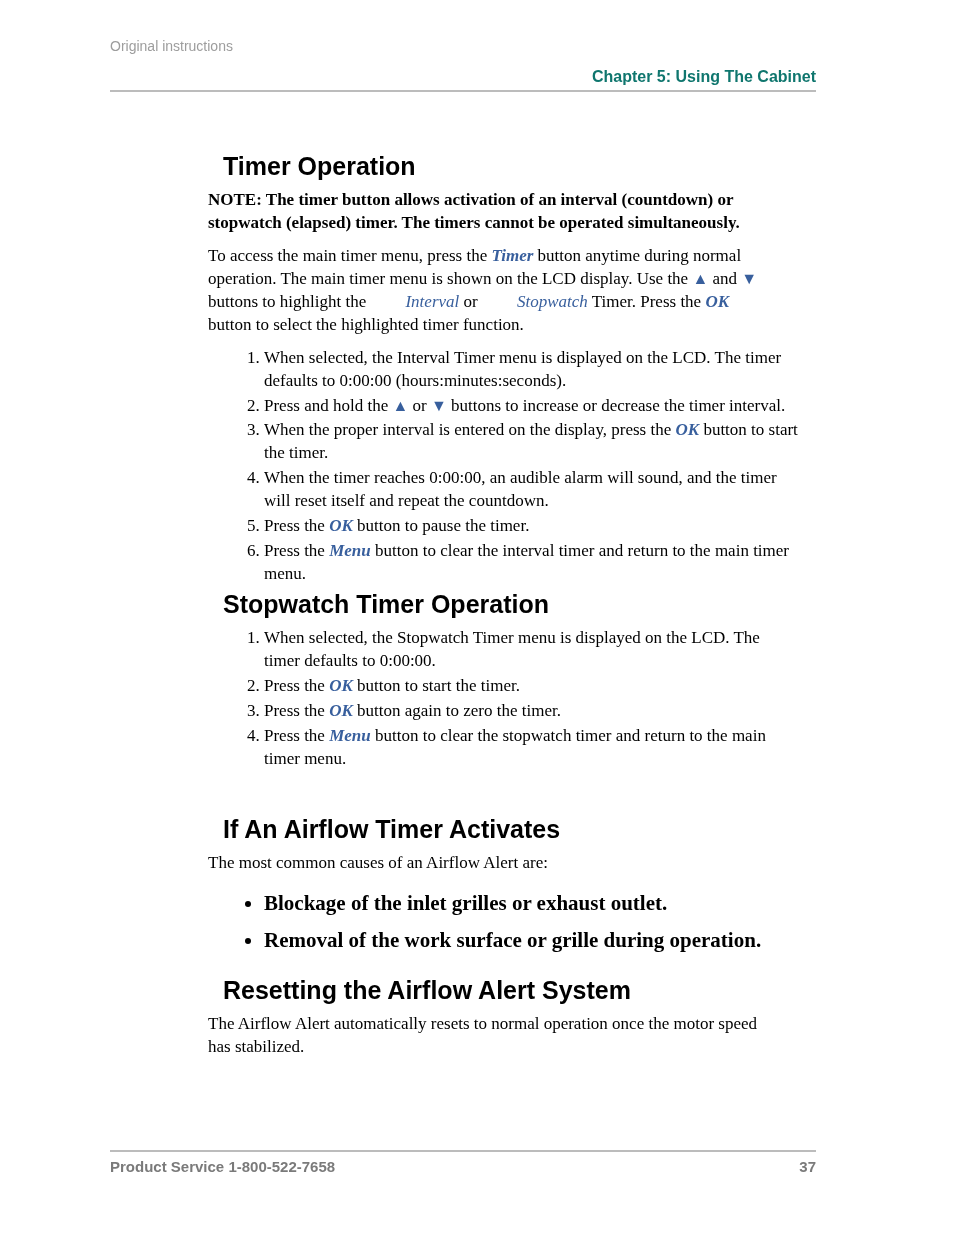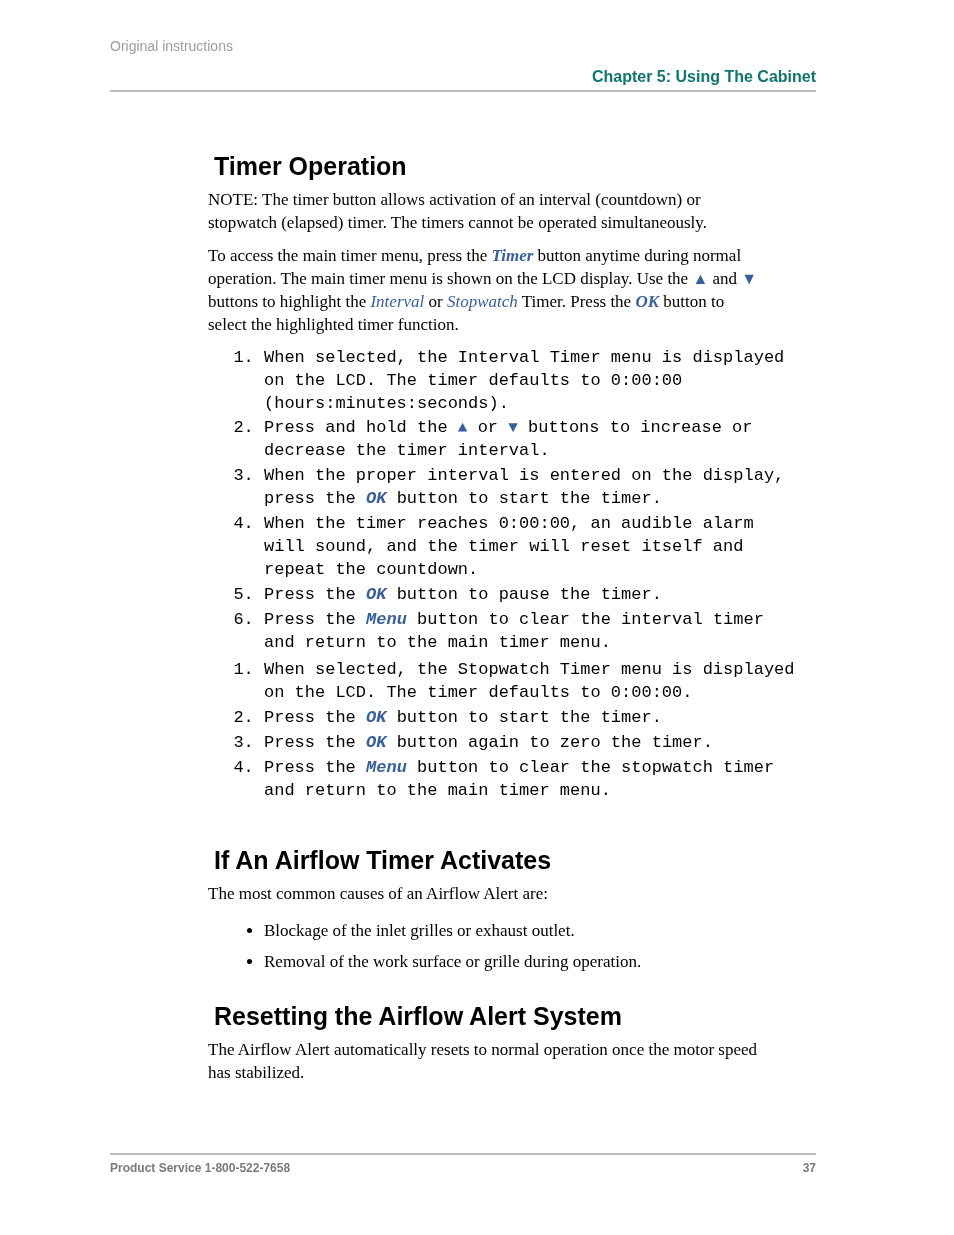--- a/index.html
+++ b/index.html
@@ -35,74 +35,75 @@
     background: #bcbcbc;
     margin: 0 0 60px 0;
   }
   .body-wrap {
     margin-left: 98px;
   }
   h2.section {
     font-family: Arial, Helvetica, sans-serif;
     font-weight: bold;
     font-size: 25px;
-    margin: 0 0 8px 6px;
+    margin: 0 0 8px 15px;
     color: #000;
   }
   .spacer-h2 {
     margin-top: 26px;
   }
   p.para {
     font-size: 17px;
     line-height: 1.35;
     margin: 6px 0 10px 0;
     max-width: 556px;
   }
-  .bold { font-weight: normal; }
+  .bold { font-weight: bold; }
   .keytxt {
     color: #385f9d;
     font-weight: bold;
     font-style: italic;
   }
   .softkey {
     color: #385f9d;
     font-style: italic;
+    margin-left: 35px;
   }
   .tri {
     color: #385f9d;
     font-size: 16px;
   }
   ol.numlist {
     font-size: 17px;
     line-height: 1.35;
     margin: 4px 16px 4px 0;
     padding-left: 56px;
     max-width: 560px;
-    font-family: Liberation Mono, monospace;
   }
   ol.numlist li {
     margin: 2px 0;
   }
   ul.bullets {
-    font-size: 17px;
+    font-size: 21px;
     line-height: 1.8;
-    margin: 8px 0 24px 0;
+    margin: 8px 0 16px 0;
     padding-left: 56px;
     max-width: 556px;
     list-style-type: disc;
+    font-weight: bold;
   }
   .footer-rule {
     height: 2px;
     background: #bcbcbc;
     margin: 14px 0 6px 0;
   }
   .footer-row {
     font-family: Arial, Helvetica, sans-serif;
     font-weight: bold;
-    font-size: 12px;
+    font-size: 15px;
     color: #7a7a7a;
     display: flex;
     justify-content: space-between;
   }
   .footer-area {
     position: absolute;
     left: 110px;
     right: 88px;
     bottom: 60px;
   }
@@ -138,20 +139,21 @@
       </li>
       <li><span>When the timer reaches 0:00:00, an audible alarm will sound, and the timer will reset itself and repeat the countdown.</span></li>
       <li>
         <span>Press the </span><span class="keytxt">OK</span><span> button to pause the timer.</span>
       </li>
       <li>
         <span>Press the </span><span class="keytxt">Menu</span><span> button to clear the interval timer and return to the main timer menu.</span>
       </li>
     </ol>
 
+    <h2 class="section spacer-h2">Stopwatch Timer Operation</h2>
     <ol class="numlist">
       <li><span>When selected, the Stopwatch Timer menu is displayed on the LCD. The timer defaults to 0:00:00.</span></li>
       <li>
         <span>Press the </span><span class="keytxt">OK</span><span> button to start the timer.</span>
       </li>
       <li>
         <span>Press the </span><span class="keytxt">OK</span><span> button again to zero the timer.</span>
       </li>
       <li>
         <span>Press the </span><span class="keytxt">Menu</span><span> button to clear the stopwatch timer and return to the main timer menu.</span>

